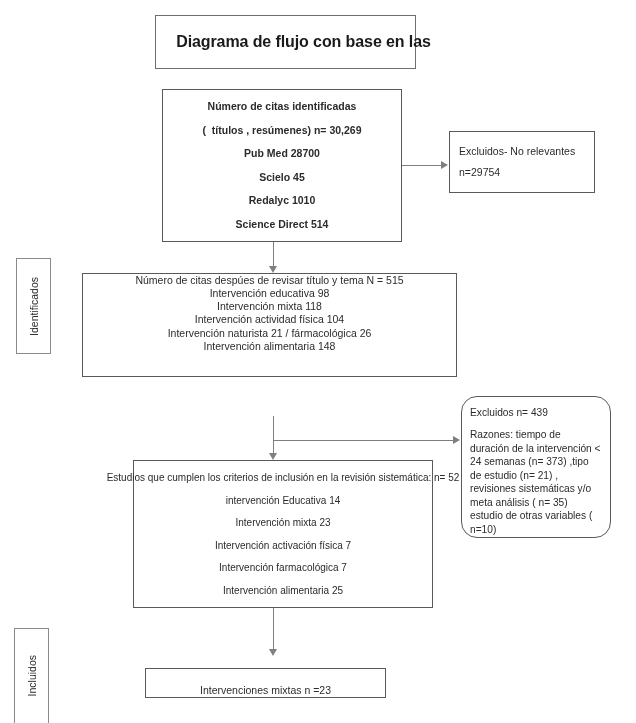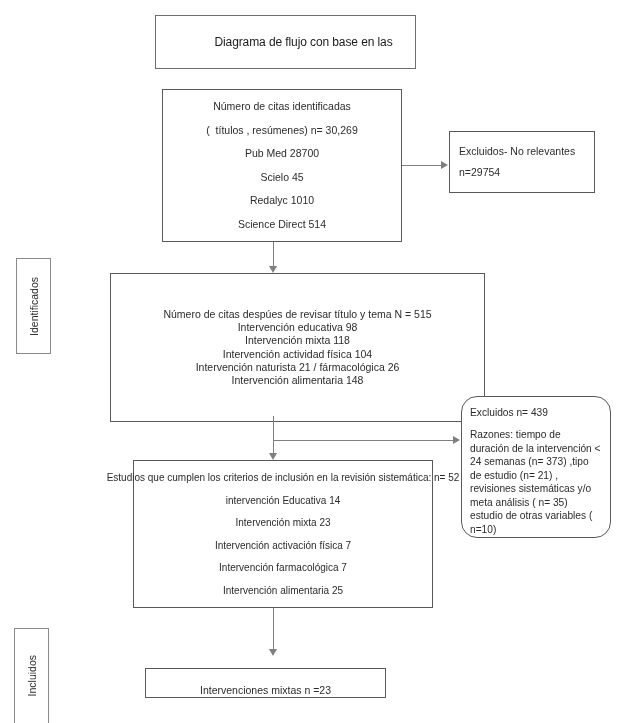--- a/index.html
+++ b/index.html
@@ -34,52 +34,51 @@
     line-height: 1.25;
     white-space: pre;
   }
 
   
   #title-box {
     left: 155px; top: 15px; width: 261px; height: 54px;
     border-color: #6e6e6e;
   }
   #title-box .line {
-    font-weight: normal;
-    font-size: 12px;
+    font-weight: bold;
+    font-size: 16px;
     color: #1a1a1a;
     letter-spacing: -0.1px;
     margin-left: 36px;
   }
 
   
   #identified-box {
     left: 162px; top: 89px; width: 240px; height: 153px;
     justify-content: space-evenly;
   }
-  #identified-box .line { font-size: 10.5px; }
+  #identified-box .line { font-size: 10.5px; font-weight: bold; }
 
   
   #excluded-box-1 {
     left: 449px; top: 131px; width: 146px; height: 62px;
     align-items: flex-start;
     justify-content: center;
     padding: 14px 9px;
   }
   #excluded-box-1 .line {
     text-align: left;
     font-size: 10.5px;
     margin: 4px 0;
   }
 
   
   #screened-box {
-    left: 82px; top: 273px; width: 375px; height: 149px;
-    justify-content: center;
-    margin-left: 28px;
+    left: 82px; top: 273px; width: 375px; height: 104px;
+    justify-content: flex-start;
   }
   #screened-box .line { font-size: 10.5px; }
 
   
   #excluded-box-2 {
     left: 461px; top: 396px; width: 150px; height: 142px;
     align-items: flex-start;
     justify-content: flex-start;
     padding: 9px 8px;
     border-radius: 16px;

